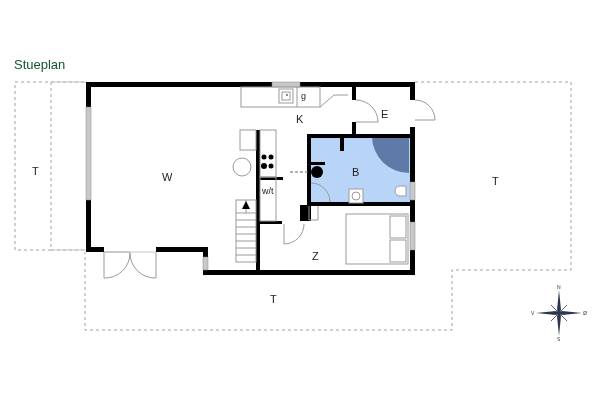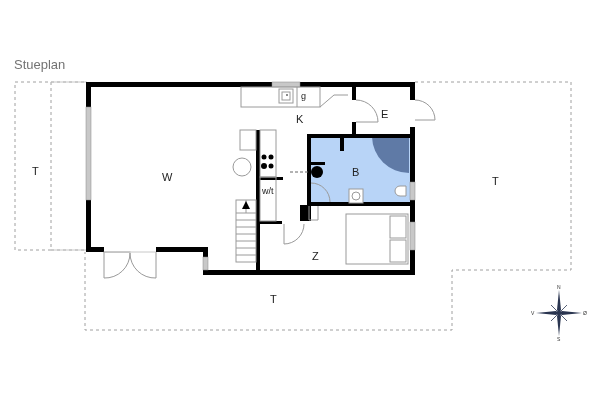--- a/index.html
+++ b/index.html
@@ -1,17 +1,17 @@
 <!DOCTYPE html>
 <html><head>
   <meta charset="utf-8">
   <style>
     html, body { margin: 0; padding: 0; background: #ffffff; }
     body { width: 600px; height: 400px; position: relative; overflow: hidden; font-family: "Liberation Sans", sans-serif; }
-    .title { position: absolute; left: 14px; top: 57px; font-size: 13px; color: #737373; }
+    .title { position: absolute; left: 14px; top: 57px; font-size: 13px; color: #14532d; }
     svg { position: absolute; left: 0; top: 0; }
     .lbl { font-family: "Liberation Sans", sans-serif; font-size: 11px; fill: #222; }
     .lbl-sm { font-family: "Liberation Sans", sans-serif; font-size: 9px; fill: #222; }
     .compass-lbl { font-family: "Liberation Sans", sans-serif; font-size: 5px; fill: #333; }
   </style>
 </head>
 <body>
 
 <div class="title">Stueplan</div>
 

